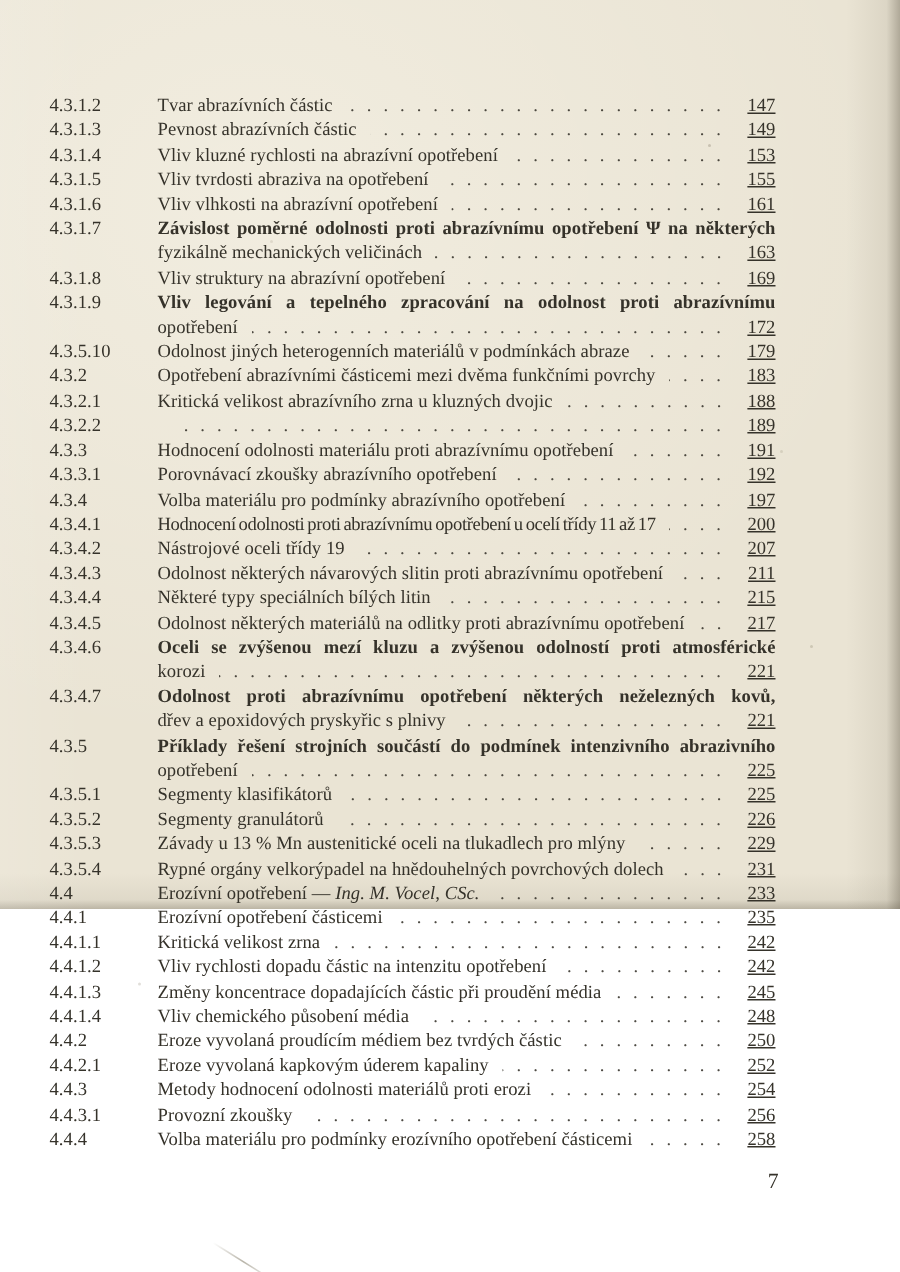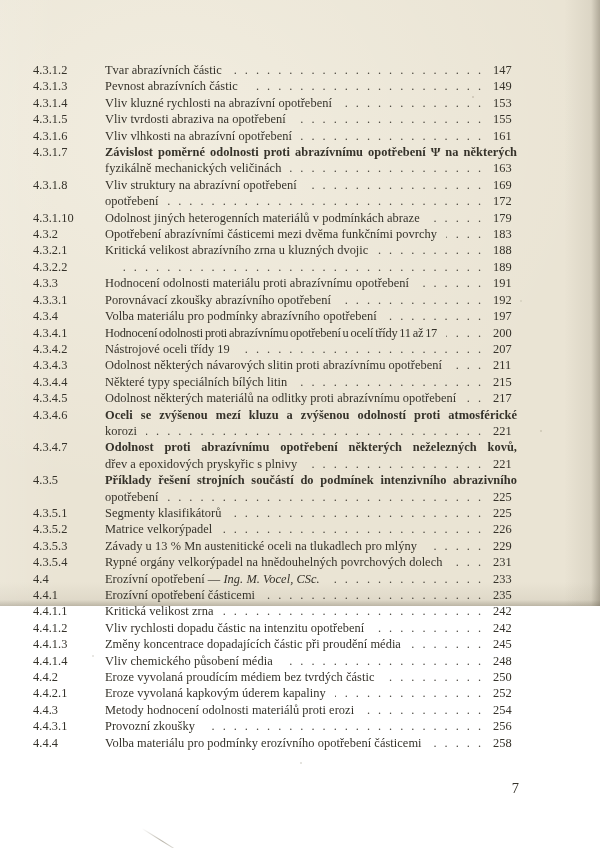--- a/index.html
+++ b/index.html
@@ -46,21 +46,21 @@
     flex: 1 1 auto; white-space: normal;
     text-align: justify; text-align-last: justify; font-weight: bold;
   }
   .text.tight { letter-spacing: -0.25px; word-spacing: -0.9px; }
   .dots {
     flex: 1 1 0; min-width: 0; overflow: hidden; white-space: nowrap;
     direction: rtl; letter-spacing: 8px;
     margin-left: 9px; margin-right: 4px;
     color: rgba(53,50,42,0.88);
   }
-  .pg { flex: 0 0 24px; text-align: left; }
+  .pg { flex: 0 0 24px; text-align: right; text-decoration: underline; }
   em.author { font-style: italic; text-align: center; }
   .folio {
     position: absolute; top: 780px; right: 81px;
     font-size: 14.5px; color: #35322a;
   }
 </style>
 </head>
 <body>
 
 <div class="sheet">
@@ -107,27 +107,31 @@
         <span class="dots">..........................................................................................</span>
         <span class="pg">163</span>
       </div>
       <div class="row">
         <span class="num">4.3.1.8</span>
         <span class="text"><span>Vliv struktury na abrazívní opotřebení</span></span>
         <span class="dots">..........................................................................................</span>
         <span class="pg">169</span>
       </div>
       <div class="row">
+        <span class="num">4.3.1.9</span>
+        <span class="text justify"><span>Vliv legování a tepelného zpracování na odolnost proti abrazívnímu</span></span>
+      </div>
+      <div class="row">
         <span class="num"></span>
         <span class="text"><span>opotřebení</span></span>
         <span class="dots">..........................................................................................</span>
         <span class="pg">172</span>
       </div>
       <div class="row">
-        <span class="num">4.3.1.10</span>
+        <span class="num">4.3.5.10</span>
         <span class="text"><span>Odolnost jiných heterogenních materiálů v podmínkách abraze</span></span>
         <span class="dots">..........................................................................................</span>
         <span class="pg">179</span>
       </div>
       <div class="row">
         <span class="num">4.3.2</span>
         <span class="text"><span>Opotřebení abrazívními částicemi mezi dvěma funkčními povrchy</span></span>
         <span class="dots">..........................................................................................</span>
         <span class="pg">183</span>
       </div>
@@ -221,21 +225,21 @@
         <span class="pg">225</span>
       </div>
       <div class="row">
         <span class="num">4.3.5.1</span>
         <span class="text"><span>Segmenty klasifikátorů</span></span>
         <span class="dots">..........................................................................................</span>
         <span class="pg">225</span>
       </div>
       <div class="row">
         <span class="num">4.3.5.2</span>
-        <span class="text"><span>Matrice velkorýpadel</span></span>
+        <span class="text"><span>Segmenty granulátorů</span></span>
         <span class="dots">..........................................................................................</span>
         <span class="pg">226</span>
       </div>
       <div class="row">
         <span class="num">4.3.5.3</span>
         <span class="text"><span>Závady u 13 % Mn austenitické oceli na tlukadlech pro mlýny</span></span>
         <span class="dots">..........................................................................................</span>
         <span class="pg">229</span>
       </div>
       <div class="row">

